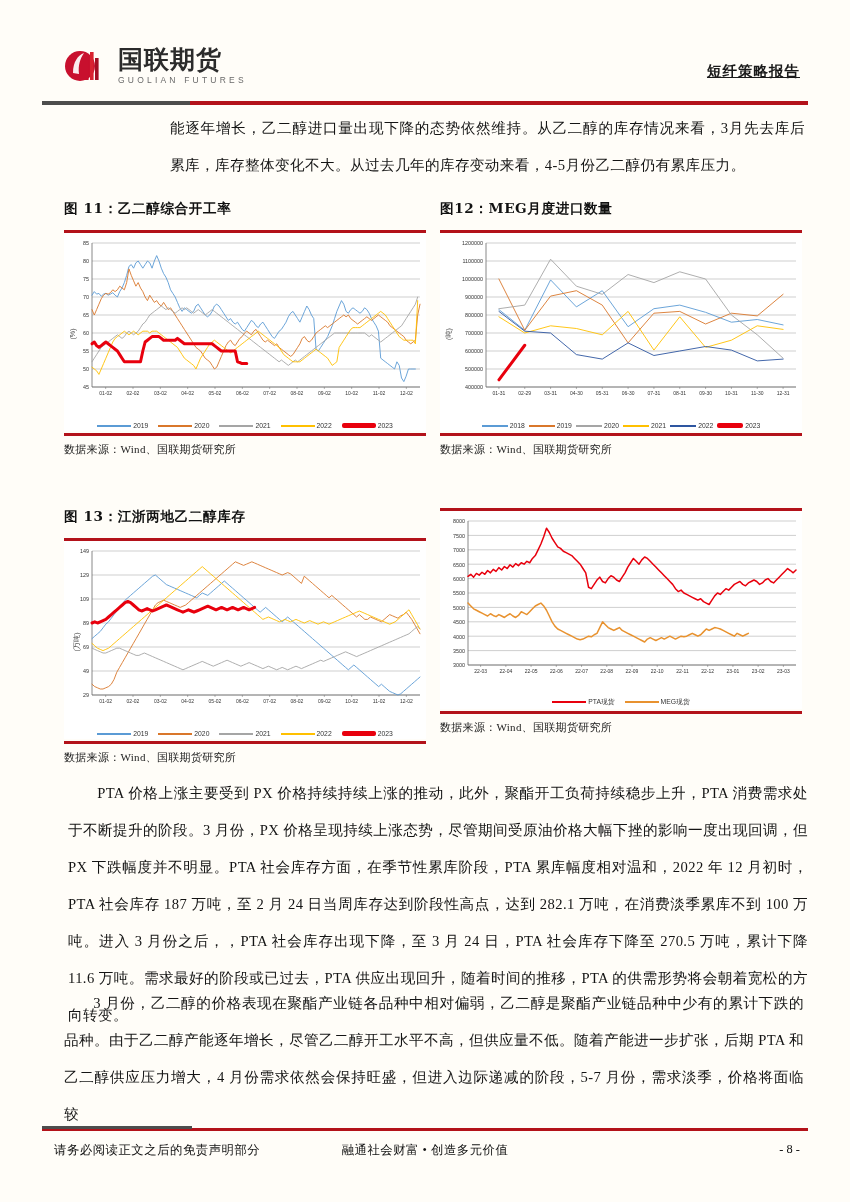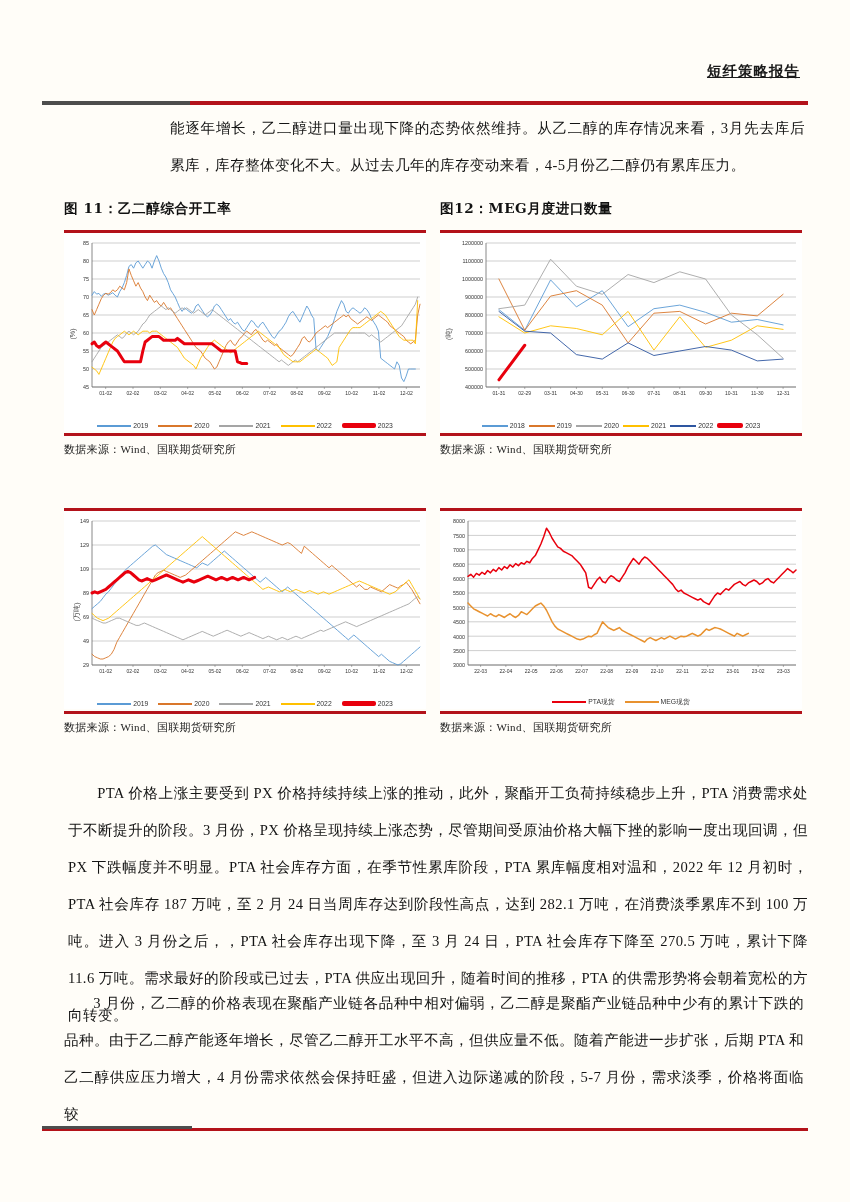--- a/index.html
+++ b/index.html
@@ -69,20 +69,35 @@
   .footer-left  { position:absolute; left:12px;  top:2px; letter-spacing:0.5px; }
   .footer-mid   { position:absolute; left:50%; transform:translateX(-50%); top:2px; letter-spacing:0.5px; }
   .footer-right { position:absolute; right:8px; top:2px; font-family:"Liberation Serif",serif; }
 </style>
 </head>
 <body>
 
 <div class="page">
 
   <div class="header">
+    <div class="logo-wrap">
+      <div class="logo-mark">
+        <svg width="44" height="44" viewBox="0 0 44 44" aria-hidden="true">
+          <circle cx="16" cy="22" r="15" fill="#c8102e"></circle>
+          <path d="M9 29 C9 18, 14 11, 20 9 C16 15, 14 21, 15 30 Z" fill="#ffffff" opacity="0.92"></path>
+          <rect x="21" y="12" width="3.6" height="24" fill="#c8102e"></rect>
+          <rect x="26" y="8" width="3.6" height="28" fill="#d8232f"></rect>
+          <rect x="31" y="14" width="3.6" height="22" fill="#a30f22"></rect>
+        </svg>
+      </div>
+      <div>
+        <div class="logo-text-cn">国联期货</div>
+        <div class="logo-text-en">GUOLIAN FUTURES</div>
+      </div>
+    </div>
     <div class="header-right">短纤策略报告</div>
   </div>
   <div class="header-rule"></div>
 
   <div class="para" id="intro-para">能逐年增长，乙二醇进口量出现下降的态势依然维持。从乙二醇的库存情况来看，3月先去库后累库，库存整体变化不大。从过去几年的库存变动来看，4-5月份乙二醇仍有累库压力。</div>
 
   <div class="figure" id="fig11">
     <div class="fig-title">图 11：乙二醇综合开工率</div>
     <div class="fig-rule-top"></div>
     <div class="fig-body">
@@ -253,20 +268,21 @@
               <span class="lg-label">2023</span>
             </span>
           </div>
       </div>
     </div>
     <div class="fig-rule-bot"></div>
     <div class="fig-source">数据来源：Wind、国联期货研究所</div>
   </div>
 
   <div class="figure" id="fig13">
+    <div class="fig-title">图 13：江浙两地乙二醇库存</div>
     <div class="fig-rule-top"></div>
     <div class="fig-body">
       <div class="chart">
         <div class="ylab">(万吨)</div>
         <svg id="svg-fig13" width="360" height="170" viewBox="0 0 360 170">
             <rect x="26" y="6" width="328" height="144" fill="#ffffff"></rect>
             <line x1="26" y1="150" x2="354" y2="150" stroke="#9e9e9e" stroke-width="0.5"></line>
             <text x="23" y="152.4" text-anchor="end" font-size="5.4" fill="#333" font-family="&quot;Liberation Sans&quot;, sans-serif">29</text>
             <line x1="26" y1="126" x2="354" y2="126" stroke="#9e9e9e" stroke-width="0.5"></line>
             <text x="23" y="128.4" text-anchor="end" font-size="5.4" fill="#333" font-family="&quot;Liberation Sans&quot;, sans-serif">49</text>
@@ -412,14 +428,19 @@
       </div>
     </div>
     <div class="fig-rule-bot"></div>
     <div class="fig-source">数据来源：Wind、国联期货研究所</div>
   </div>
 
   <div class="para" id="para-pta">PTA 价格上涨主要受到 PX 价格持续持续上涨的推动，此外，聚酯开工负荷持续稳步上升，PTA 消费需求处于不断提升的阶段。3 月份，PX 价格呈现持续上涨态势，尽管期间受原油价格大幅下挫的影响一度出现回调，但 PX 下跌幅度并不明显。PTA 社会库存方面，在季节性累库阶段，PTA 累库幅度相对温和，2022 年 12 月初时，PTA 社会库存 187 万吨，至 2 月 24 日当周库存达到阶段性高点，达到 282.1 万吨，在消费淡季累库不到 100 万吨。进入 3 月份之后，，PTA 社会库存出现下降，至 3 月 24 日，PTA 社会库存下降至 270.5 万吨，累计下降 11.6 万吨。需求最好的阶段或已过去，PTA 供应出现回升，随着时间的推移，PTA 的供需形势将会朝着宽松的方向转变。</div>
   <div class="para" id="para-meg">3 月份，乙二醇的价格表现在聚酯产业链各品种中相对偏弱，乙二醇是聚酯产业链品种中少有的累计下跌的品种。由于乙二醇产能逐年增长，尽管乙二醇开工水平不高，但供应量不低。随着产能进一步扩张，后期 PTA 和乙二醇供应压力增大，4 月份需求依然会保持旺盛，但进入边际递减的阶段，5-7 月份，需求淡季，价格将面临较</div>
 
   <div class="footer-rule"></div>
+  <div class="footer">
+    <span class="footer-left">请务必阅读正文之后的免责声明部分</span>
+    <span class="footer-mid">融通社会财富 • 创造多元价值</span>
+    <span class="footer-right">- 8 -</span>
+  </div>
 
 </div>
 
 </body></html>

